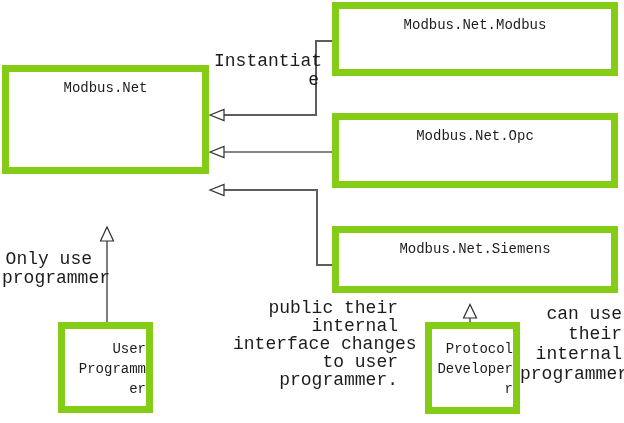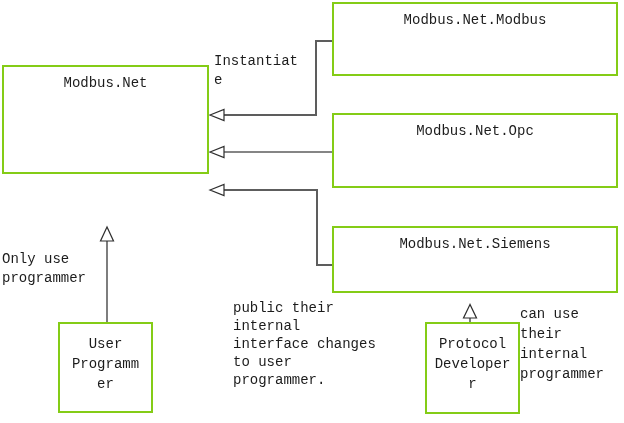--- a/index.html
+++ b/index.html
@@ -2,27 +2,27 @@
 <html><head>
 <meta charset="utf-8">
 <style>
   html,body{margin:0;padding:0;background:#fff;}
   .canvas{
     position:relative;width:624px;height:423px;background:#ffffff;overflow:hidden;
     font-family:"Liberation Mono","DejaVu Sans Mono",monospace;color:#1c1c1c;
   }
   .connectors{position:absolute;left:0;top:0;width:624px;height:423px;}
   .node{
-    position:absolute;border:2px solid #84cc16;background:#ffffff;
+    position:absolute;border:7px solid #84cc16;background:#ffffff;
     text-align:center;font-size:14px;box-sizing:border-box;
   }
   .node-title{padding-top:8px;white-space:nowrap;}
   .node .line{line-height:20px;white-space:nowrap;}
-  .node-small{padding-top:10px;}
-  .annotation{position:absolute;text-align:left;font-size:14px;}
+  .node-small{padding-top:10px;text-align:right;}
+  .annotation{position:absolute;text-align:right;font-size:18px;}
   .annotation .line{white-space:nowrap;}
   .ann-instantiate{left:214px;top:52px;width:105px;line-height:19px;}
   .ann-only-use{left:2px;top:250px;width:90px;line-height:19px;}
   .ann-dev-cannot{left:233px;top:299px;width:165px;line-height:18px;}
   .ann-dev-can{left:520px;top:304px;width:102px;line-height:20px;}
   .box-modbus-net{left:2px;top:65px;width:207px;height:109px;}
   .box-modbus{left:332px;top:2px;width:286px;height:74px;}
   .box-opc{left:332px;top:113px;width:286px;height:75px;}
   .box-siemens{left:332px;top:226px;width:286px;height:67px;}
   .box-user{left:58px;top:322px;width:95px;height:91px;}

